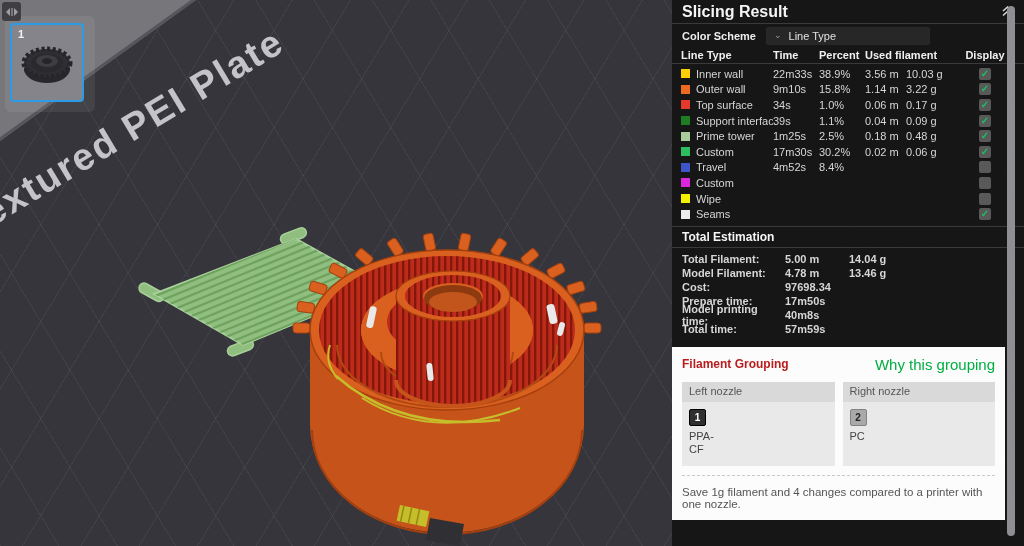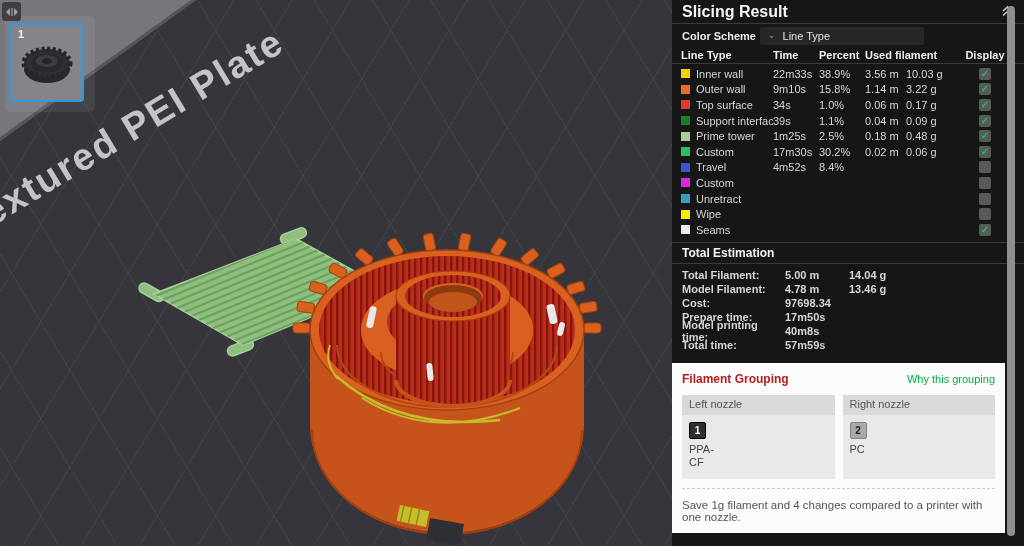--- a/index.html
+++ b/index.html
@@ -31,21 +31,21 @@
 
   
   #models{position:absolute;inset:0;pointer-events:none;}
 
   
   #panel{position:absolute;left:672px;top:0;width:352px;height:546px;background:rgba(22,22,22,0.97);
     color:#D6D6D6;font-size:11px;}
   .phead{height:23px;display:flex;align-items:center;justify-content:space-between;
     padding:0 10px;border-bottom:1px solid #3A3A3A;}
   .phead .t{font-size:16px;font-weight:bold;color:#F5F5F5;}
-  .scheme{height:23px;display:flex;align-items:center;padding:0 10px;gap:4px;}
+  .scheme{height:23px;display:flex;align-items:center;padding:0 10px;gap:10px;}
   .scheme .lbl{font-weight:bold;color:#EDEDED;}
   .dd{width:148px;height:18px;background:#272727;border-radius:2px;display:flex;align-items:center;
     gap:7px;padding:0 8px;color:#E2E2E2;cursor:pointer;}
   .dd .chev{color:#9B9B9B;font-size:9px;line-height:9px;}
 
   .thead{display:flex;align-items:center;height:16px;padding:0 9px;font-weight:bold;color:#F0F0F0;
     border-bottom:1px solid #3A3A3A;}
   #lt-rows{padding:2px 9px 0 9px;}
   .lt-row{display:flex;align-items:center;height:15.6px;}
   .c-label{width:92px;display:flex;align-items:center;gap:6px;overflow:hidden;white-space:nowrap;}
@@ -58,21 +58,21 @@
   .est-title{height:20px;line-height:20px;margin-top:4px;padding:0 10px;font-size:12px;font-weight:bold;
     color:#F5F5F5;border-top:1px solid #3A3A3A;border-bottom:1px solid #3A3A3A;}
   #est-rows{padding:4px 10px 0 10px;font-weight:bold;}
   .est-row{display:flex;height:14px;align-items:center;}
   .est-label{width:103px;}.est-v1{width:64px;}
 
   
   #fg-card{margin:11px 19px 0 0;background:#FCFCFC;color:#333;padding:9px 10px 10px 10px;}
   .fg-head{display:flex;justify-content:space-between;align-items:center;margin-bottom:9px;}
   .fg-head .t{font-size:12px;font-weight:bold;color:#b91c1c;}
-  .g-link{font-size:11px;color:#00AE42;cursor:pointer;text-decoration:none;}
+  .g-link{font-size:15px;color:#00AE42;cursor:pointer;text-decoration:none;}
   #nozzles{display:flex;gap:8px;}
   .nozzle{flex:1;background:#E9E9E9;}
   .nz-head{background:#D9D9D9;color:#555;padding:3px 7px;font-size:11px;height:14px;}
   .nz-body{padding:7px 7px 8px 7px;min-height:49px;}
   .chip{width:15px;height:15px;display:flex;align-items:center;justify-content:center;
     font-size:10px;font-weight:bold;border-radius:2px;}
   .chip.left{background:#2F2F2F;color:#FFF;border:1px solid #000;}
   .chip.right{background:#A9A9A9;color:#222;border:1px solid #828282;}
   .mat{margin-top:4px;width:36px;font-size:11px;line-height:13px;color:#444;word-break:break-word;}
   .note{font-size:11.5px;color:#555;margin-top:10px;}
@@ -346,33 +346,20 @@
     </span>
     <span class="c-time"></span>
     <span class="c-pct"></span>
     <span class="c-len"></span>
     <span class="c-wt"></span>
     <span class="c-disp">
             <span class="cb"></span>
           </span>
   </div>
 
-  <div class="lt-row">
-    <span class="c-label">
-      <span class="swatch" style="background: rgb(48, 160, 200);"></span>
-      <span>Unretract</span>
-    </span>
-    <span class="c-time"></span>
-    <span class="c-pct"></span>
-    <span class="c-len"></span>
-    <span class="c-wt"></span>
-    <span class="c-disp">
-            <span class="cb"></span>
-          </span>
-  </div>
 
   <div class="lt-row">
     <span class="c-label">
       <span class="swatch" style="background: rgb(242, 242, 0);"></span>
       <span>Wipe</span>
     </span>
     <span class="c-time"></span>
     <span class="c-pct"></span>
     <span class="c-len"></span>
     <span class="c-wt"></span>

